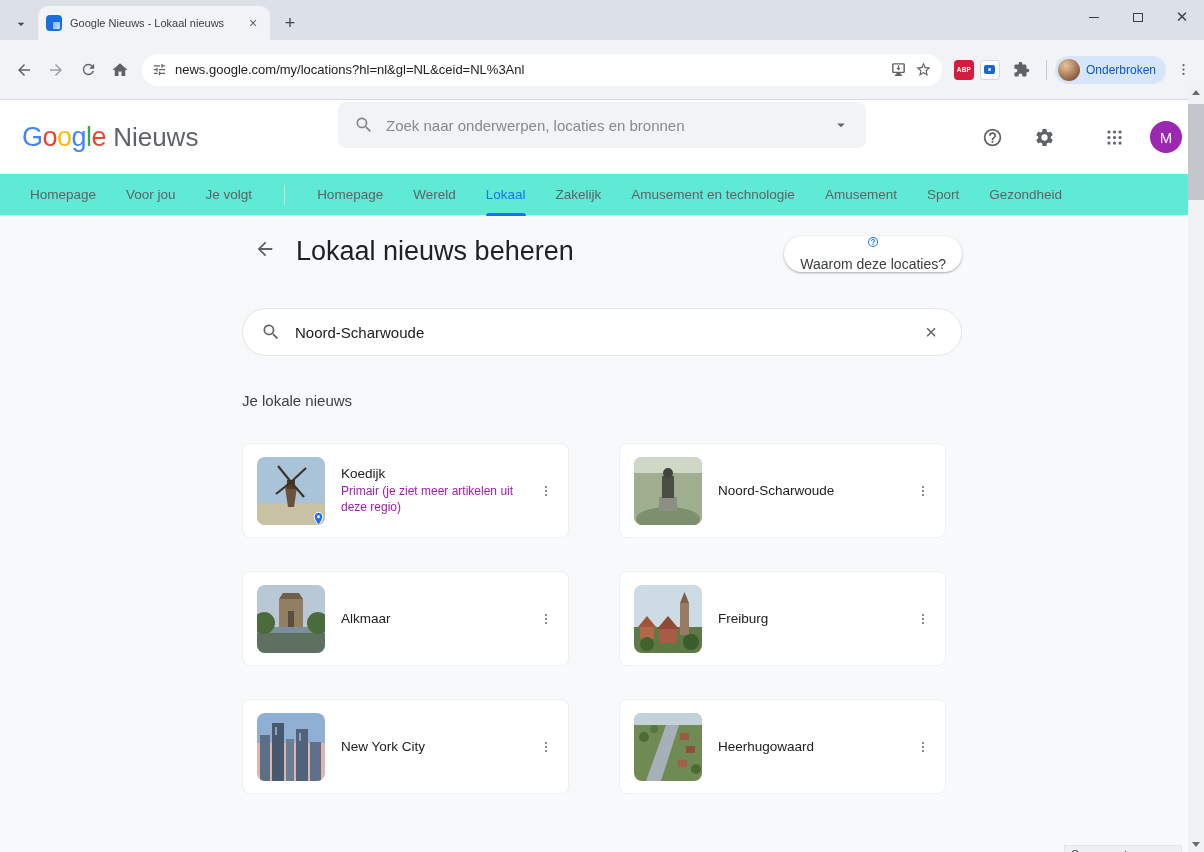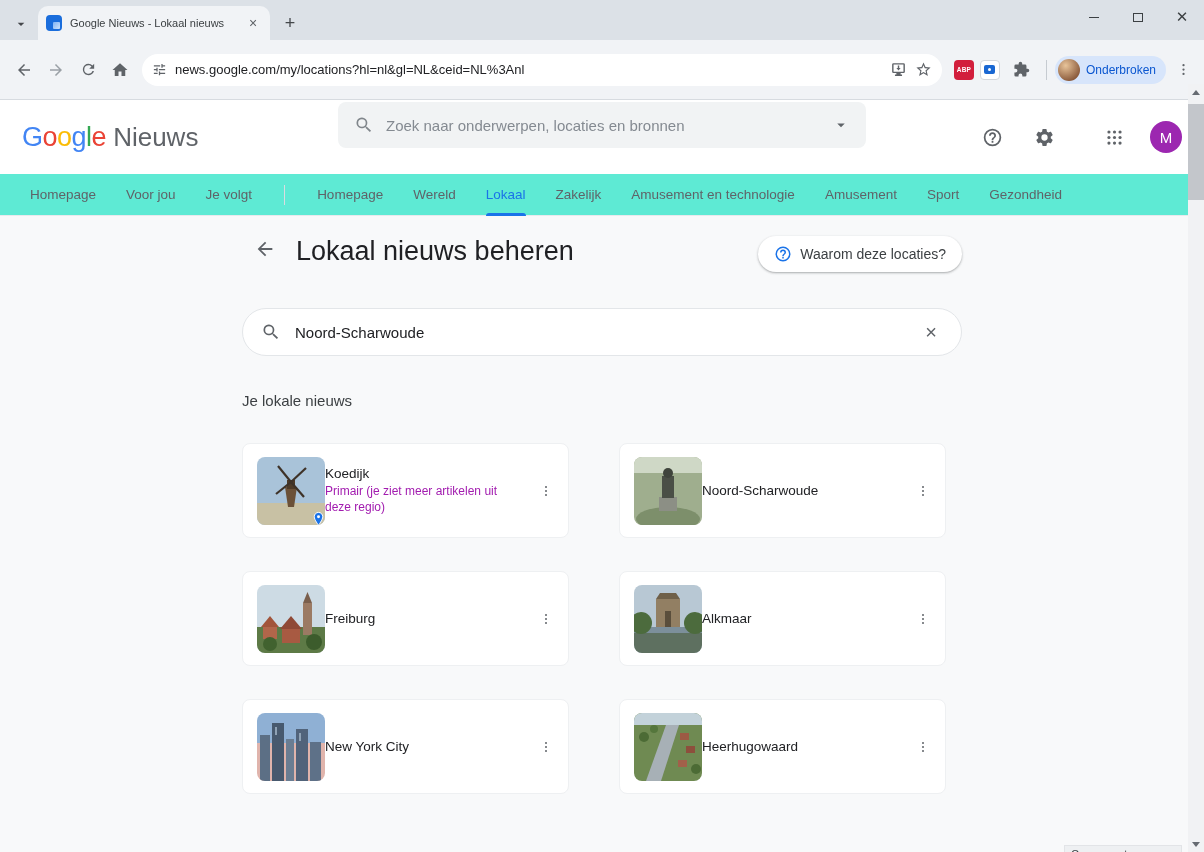--- a/index.html
+++ b/index.html
@@ -58,31 +58,31 @@
   .nav-item.active { color:#1a73e8; }
   .nav-item.active::after { content:""; position:absolute; left:0; right:0; bottom:0; height:3px; background:#1a73e8; border-radius:3px 3px 0 0; }
   .nav-divider { width:1px; height:20px; background:#dadce0; margin:0 2px; }
 
   
   .content { height:652px; background:#f8f9fa; position:relative; overflow:hidden; }
   .container { width:720px; margin:0 auto; padding-top:20px; }
   .title-row { display:flex; align-items:flex-start; height:40px; padding-left:10px; }
   .back-btn { width:26px; height:26px; display:flex; align-items:center; justify-content:center; margin-right:18px; }
   .page-title { font-size:27px; font-weight:400; color:#202124; letter-spacing:0; }
-  .why-btn { margin-left:auto; height:36px; border-radius:18px; background:#fff; box-shadow:0 1px 2px rgba(60,64,67,.3), 0 1px 3px rgba(60,64,67,.15); display:flex; align-items:center; gap:8px; padding:0 16px; font-size:14px; font-weight:500; color:#3c4043; }
+  .why-btn { margin-left:auto; height:36px; border-radius:18px; background:#fff; box-shadow:0 1px 2px rgba(60,64,67,.3), 0 1px 3px rgba(60,64,67,.15); display:flex; align-items:center; gap:8px; padding:0 16px; font-size:14px; font-weight:500; color:#3c4043;flex-direction:column; }
   .search-field { margin-top:32px; height:48px; background:#fff; border:1px solid #e3e6e9; border-radius:24px; display:flex; align-items:center; padding:0 18px; gap:14px; }
   .search-field input { flex:1; border:none; outline:none; background:transparent; font-size:15px; color:#202124; font-family:inherit; }
   .clear-btn { font-size:20px; color:#5f6368; width:24px; height:24px; line-height:22px; text-align:center; }
   .section-label { margin-top:36px; font-size:15px; color:#3c4043; }
   .cards-grid { margin-top:34px; display:grid; grid-template-columns:327px 327px; column-gap:50px; row-gap:33px; }
   .card { background:#fff; border:1px solid #eef0f2; border-radius:8px; height:95px; display:flex; align-items:center; padding:0 6px 0 14px; }
   .card-img { width:68px; height:68px; border-radius:8px; overflow:hidden; position:relative; flex:none; }
   .card-img svg { display:block; }
   .pin-badge { position:absolute; right:-2px; bottom:-3px; }
-  .card-text { flex:1; margin-left:0; min-width:0; padding-right:4px; }
+  .card-text { flex:1; margin-left:16px; min-width:0; padding-right:4px; }
   .card-name { font-size:13.5px; font-weight:500; color:#202124; }
   .card-sub { font-size:12px; color:#a21caf; line-height:1.35; margin-top:2px; }
   .card-kebab { width:32px; height:32px; display:flex; align-items:center; justify-content:center; border-radius:50%; flex:none; }
 
   
   .context-menu { position:absolute; left:888px; top:430px; width:257px; background:#fff; border-radius:4px; padding:16px 0; box-shadow:0 2px 6px rgba(0,0,0,.18), 0 6px 16px rgba(0,0,0,.14); z-index:20; }
   .menu-item { height:40px; display:flex; align-items:center; gap:14px; padding:0 16px; font-size:14px; color:#202124; width:100%; text-align:left; }
   .menu-item.hover { background:#ececec; }
 
   
@@ -341,20 +341,45 @@
                 <circle cx="12" cy="5" r="1.7" fill="#5f6368"></circle>
                 <circle cx="12" cy="12" r="1.7" fill="#5f6368"></circle>
                 <circle cx="12" cy="19" r="1.7" fill="#5f6368"></circle>
               </svg>
           </button>
         </div>
 
         <div class="card">
           <div class="card-img">
             <svg width="68" height="68" viewBox="0 0 68 68">
+                <rect width="68" height="68" fill="#b8c8d4"></rect>
+                <rect x="22" y="14" width="24" height="28" fill="#927f63"></rect>
+                <path d="M22 14h24l-4-6h-16z" fill="#6f6049"></path>
+                <rect x="31" y="26" width="6" height="16" fill="#5a4e3c"></rect>
+                <rect y="42" width="68" height="8" fill="#7c8f9b"></rect>
+                <rect y="48" width="68" height="20" fill="#5e7060"></rect>
+                <circle cx="7" cy="38" r="11" fill="#4c6b3d"></circle>
+                <circle cx="61" cy="38" r="11" fill="#4c6b3d"></circle>
+              </svg>
+          </div>
+          <div class="card-text">
+            <div class="card-name">Alkmaar</div>
+          </div>
+          <button class="card-kebab">
+            <svg class="icon" width="14" height="14" viewBox="0 0 24 24">
+                <circle cx="12" cy="5" r="1.7" fill="#5f6368"></circle>
+                <circle cx="12" cy="12" r="1.7" fill="#5f6368"></circle>
+                <circle cx="12" cy="19" r="1.7" fill="#5f6368"></circle>
+              </svg>
+          </button>
+        </div>
+
+        <div class="card">
+          <div class="card-img">
+            <svg width="68" height="68" viewBox="0 0 68 68">
                 <rect width="68" height="68" fill="#cddbe4"></rect>
                 <rect y="42" width="68" height="26" fill="#5d7a46"></rect>
                 <path d="M4 42l9-11 9 11z" fill="#a2543a"></path>
                 <rect x="6" y="42" width="14" height="12" fill="#b2664a"></rect>
                 <path d="M23 44l11-13 11 13z" fill="#8f4936"></path>
                 <rect x="25" y="44" width="18" height="14" fill="#a85a42"></rect>
                 <rect x="46" y="18" width="9" height="32" fill="#9b7a63"></rect>
                 <path d="M46 18l4.5-11 4.5 11z" fill="#7a5f4c"></path>
                 <circle cx="13" cy="59" r="7" fill="#41622f"></circle>
                 <circle cx="57" cy="57" r="8" fill="#3c5c2c"></circle>
@@ -368,45 +393,20 @@
                 <circle cx="12" cy="5" r="1.7" fill="#5f6368"></circle>
                 <circle cx="12" cy="12" r="1.7" fill="#5f6368"></circle>
                 <circle cx="12" cy="19" r="1.7" fill="#5f6368"></circle>
               </svg>
           </button>
         </div>
 
         <div class="card">
           <div class="card-img">
             <svg width="68" height="68" viewBox="0 0 68 68">
-                <rect width="68" height="68" fill="#b8c8d4"></rect>
-                <rect x="22" y="14" width="24" height="28" fill="#927f63"></rect>
-                <path d="M22 14h24l-4-6h-16z" fill="#6f6049"></path>
-                <rect x="31" y="26" width="6" height="16" fill="#5a4e3c"></rect>
-                <rect y="42" width="68" height="8" fill="#7c8f9b"></rect>
-                <rect y="48" width="68" height="20" fill="#5e7060"></rect>
-                <circle cx="7" cy="38" r="11" fill="#4c6b3d"></circle>
-                <circle cx="61" cy="38" r="11" fill="#4c6b3d"></circle>
-              </svg>
-          </div>
-          <div class="card-text">
-            <div class="card-name">Alkmaar</div>
-          </div>
-          <button class="card-kebab">
-            <svg class="icon" width="14" height="14" viewBox="0 0 24 24">
-                <circle cx="12" cy="5" r="1.7" fill="#5f6368"></circle>
-                <circle cx="12" cy="12" r="1.7" fill="#5f6368"></circle>
-                <circle cx="12" cy="19" r="1.7" fill="#5f6368"></circle>
-              </svg>
-          </button>
-        </div>
-
-        <div class="card">
-          <div class="card-img">
-            <svg width="68" height="68" viewBox="0 0 68 68">
                 <rect width="68" height="34" fill="#8fb0d4"></rect>
                 <rect y="30" width="68" height="38" fill="#e0b4ac"></rect>
                 <rect x="3" y="22" width="10" height="46" fill="#5c6f85"></rect>
                 <rect x="15" y="10" width="12" height="58" fill="#47596e"></rect>
                 <rect x="29" y="26" width="8" height="42" fill="#6a7d92"></rect>
                 <rect x="39" y="16" width="12" height="52" fill="#51637a"></rect>
                 <rect x="53" y="29" width="11" height="39" fill="#5e7188"></rect>
                 <rect x="18" y="14" width="2" height="8" fill="#8fa2b5"></rect>
                 <rect x="42" y="20" width="2" height="8" fill="#8fa2b5"></rect>
               </svg>

